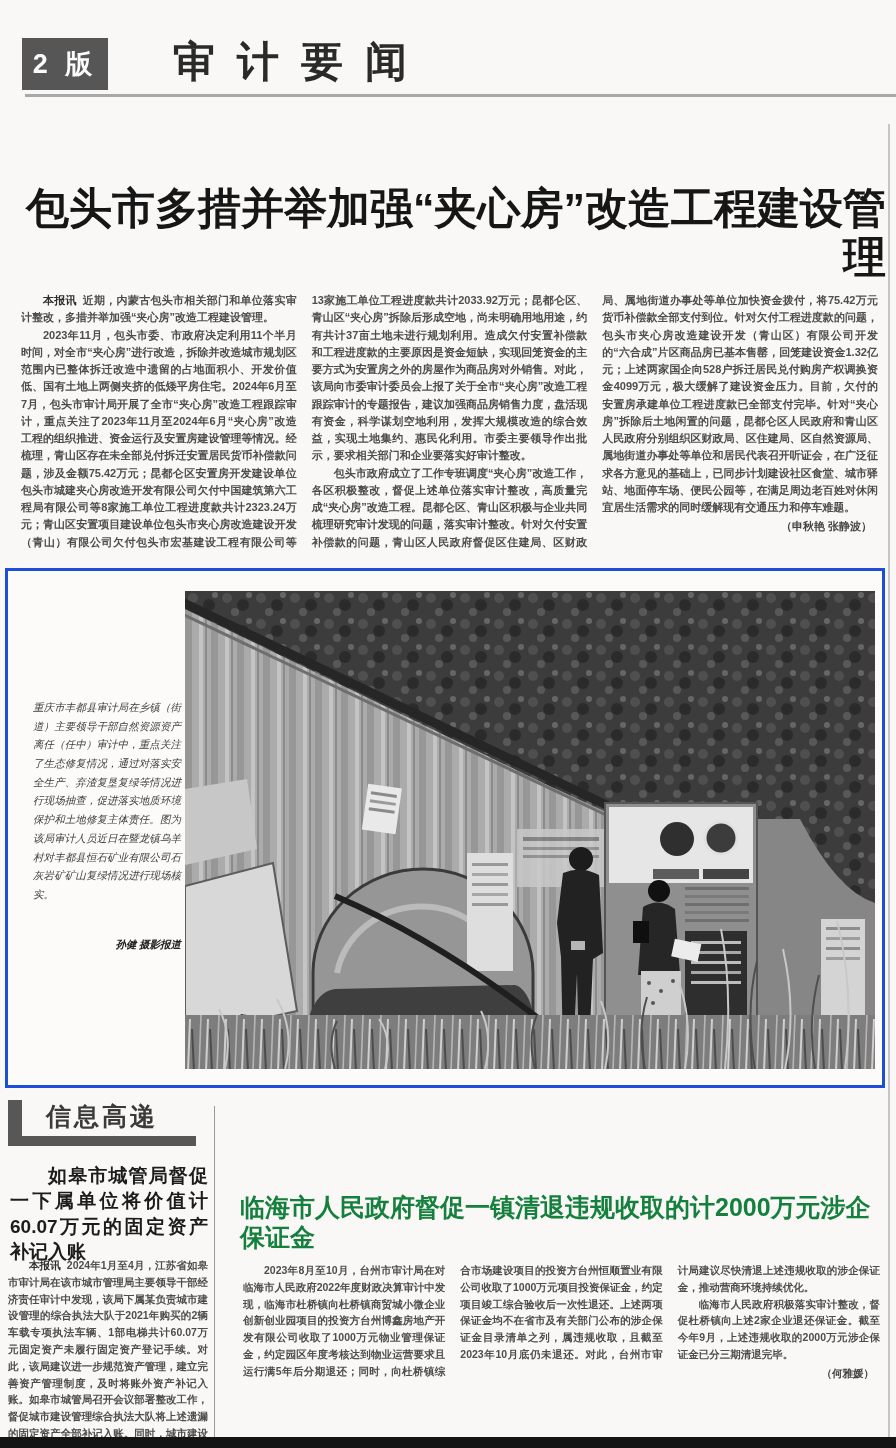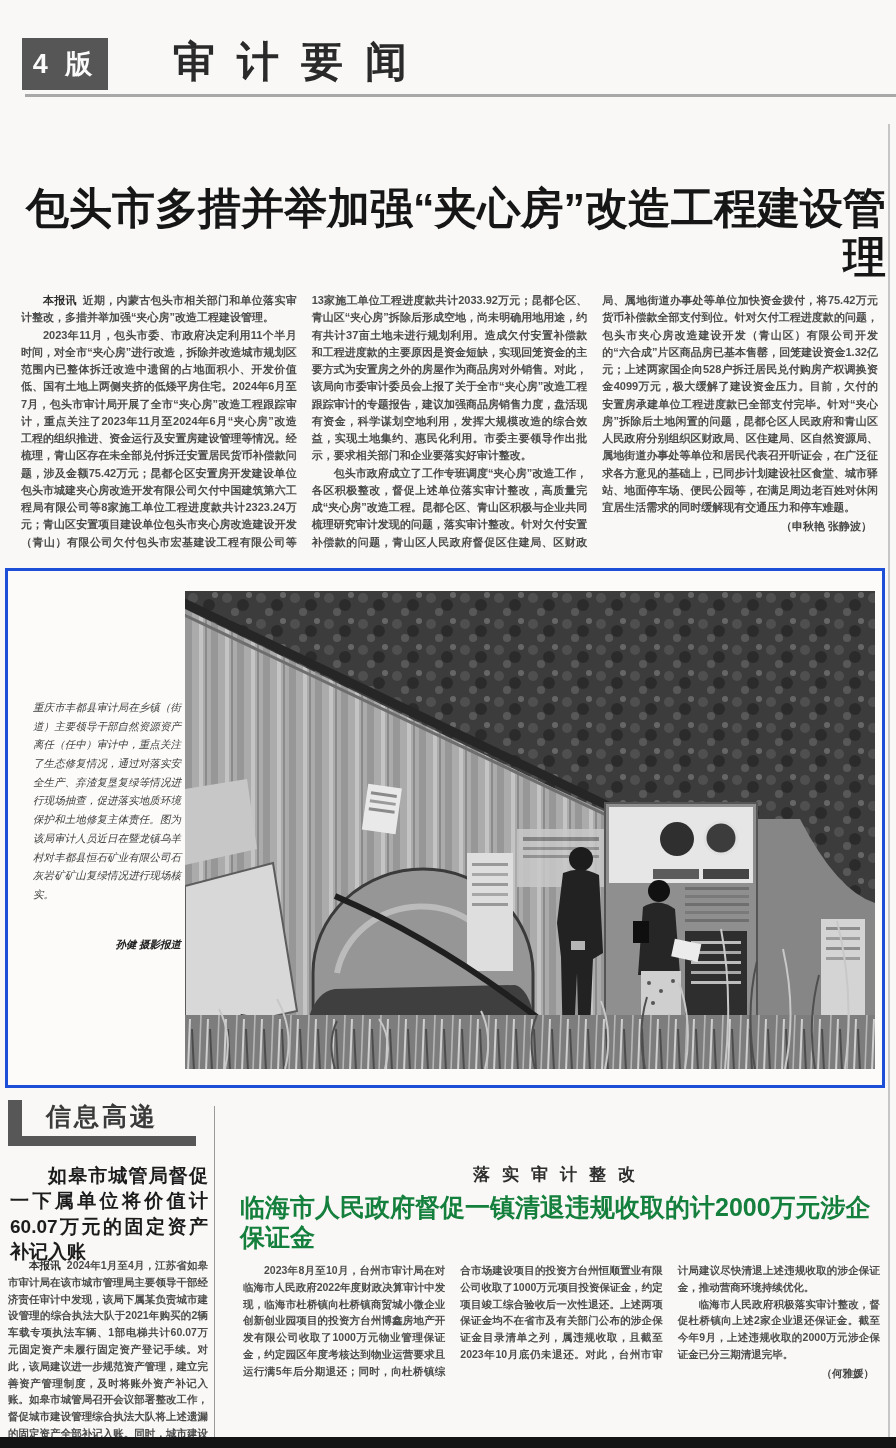--- a/index.html
+++ b/index.html
@@ -44,21 +44,21 @@
   .rect-body{position:absolute;left:243px;top:1262px;width:637px;height:175px;overflow:hidden;
         column-count:3;column-gap:15px;font-size:10.5px;line-height:1.6;text-align:justify;color:#4d4d4d;}
   .bottom-bar{position:absolute;left:0;top:1437px;width:896px;height:11px;background:#141414;}
   .page-edge{position:absolute;left:888px;top:124px;width:2px;height:1313px;background:#c6c6c6;}
 </style>
 </head>
 <body>
 
 <div id="page">
 
-  <div class="edition-badge">4 版</div>
+  <div class="edition-badge">2 版</div>
   <div class="section-title">审计要闻</div>
   <div class="header-rule"></div>
 
   <div class="lead-headline">包头市多措并举加强“夹心房”改造工程建设管理</div>
   <div class="lead-body smalltext">
     <p><b class="intro">本报讯</b><span>近期，内蒙古包头市相关部门和单位落实审计整改，多措并举加强“夹心房”改造工程建设管理。</span></p>
     <p>2023年11月，包头市委、市政府决定利用11个半月时间，对全市“夹心房”进行改造，拆除并改造城市规划区范围内已整体拆迁改造中遗留的占地面积小、开发价值低、国有土地上两侧夹挤的低矮平房住宅。2024年6月至7月，包头市审计局开展了全市“夹心房”改造工程跟踪审计，重点关注了2023年11月至2024年6月“夹心房”改造工程的组织推进、资金运行及安置房建设管理等情况。经梳理，青山区存在未全部兑付拆迁安置居民货币补偿款问题，涉及金额75.42万元；昆都仑区安置房开发建设单位包头市城建夹心房改造开发有限公司欠付中国建筑第六工程局有限公司等8家施工单位工程进度款共计2323.24万元；青山区安置项目建设单位包头市夹心房改造建设开发（青山）有限公司欠付包头市宏基建设工程有限公司等13家施工单位工程进度款共计2033.92万元；昆都仑区、青山区“夹心房”拆除后形成空地，尚未明确用地用途，约有共计37亩土地未进行规划利用。造成欠付安置补偿款和工程进度款的主要原因是资金短缺，实现回笼资金的主要方式为安置房之外的房屋作为商品房对外销售。对此，该局向市委审计委员会上报了关于全市“夹心房”改造工程跟踪审计的专题报告，建议加强商品房销售力度，盘活现有资金，科学谋划空地利用，发挥大规模改造的综合效益，实现土地集约、惠民化利用。市委主要领导作出批示，要求相关部门和企业要落实好审计整改。</p>
     <p>包头市政府成立了工作专班调度“夹心房”改造工作，各区积极整改，督促上述单位落实审计整改，高质量完成“夹心房”改造工程。昆都仑区、青山区积极与企业共同梳理研究审计发现的问题，落实审计整改。针对欠付安置补偿款的问题，青山区人民政府督促区住建局、区财政局、属地街道办事处等单位加快资金拨付，将75.42万元货币补偿款全部支付到位。针对欠付工程进度款的问题，包头市夹心房改造建设开发（青山区）有限公司开发的“六合成”片区商品房已基本售罄，回笼建设资金1.32亿元；上述两家国企向528户拆迁居民兑付购房产权调换资金4099万元，极大缓解了建设资金压力。目前，欠付的安置房承建单位工程进度款已全部支付完毕。针对“夹心房”拆除后土地闲置的问题，昆都仑区人民政府和青山区人民政府分别组织区财政局、区住建局、区自然资源局、属地街道办事处等单位和居民代表召开听证会，在广泛征求各方意见的基础上，已同步计划建设社区食堂、城市驿站、地面停车场、便民公园等，在满足周边老百姓对休闲宜居生活需求的同时缓解现有交通压力和停车难题。</p>
     <p class="byline">（申秋艳 张静波）</p>
   </div>
@@ -210,21 +210,20 @@
     <div class="bracket-h"></div>
     <div class="info-title">信息高递</div>
   </div>
   <div class="info-headline">如皋市城管局督促一下属单位将价值计60.07万元的固定资产补记入账</div>
   <div class="info-body smalltext">
     <p><b class="intro">本报讯</b><span>2024年1月至4月，江苏省如皋市审计局在该市城市管理局主要领导干部经济责任审计中发现，该局下属某负责城市建设管理的综合执法大队于2021年购买的2辆车载专项执法车辆、1部电梯共计60.07万元固定资产未履行固定资产登记手续。对此，该局建议进一步规范资产管理，建立完善资产管理制度，及时将账外资产补记入账。如皋市城管局召开会议部署整改工作，督促城市建设管理综合执法大队将上述遗漏的固定资产全部补记入账。同时，城市建设管理综合执法大队还对相关固定资产管理制度进行了修订完善。</span></p>
   </div>
 
   <div class="v-divider"></div>
 
-  <div class="rect-kicker">落实审计整改</div>
   <div class="rect-headline">临海市人民政府督促一镇清退违规收取的计2000万元涉企保证金</div>
   <div class="rect-body smalltext">
     <p>2023年8月至10月，台州市审计局在对临海市人民政府2022年度财政决算审计中发现，临海市杜桥镇向杜桥镇商贸城小微企业创新创业园项目的投资方台州博鑫房地产开发有限公司收取了1000万元物业管理保证金，约定园区年度考核达到物业运营要求且运行满5年后分期退还；同时，向杜桥镇综合市场建设项目的投资方台州恒顺置业有限公司收取了1000万元项目投资保证金，约定项目竣工综合验收后一次性退还。上述两项保证金均不在省市及有关部门公布的涉企保证金目录清单之列，属违规收取，且截至2023年10月底仍未退还。对此，台州市审计局建议尽快清退上述违规收取的涉企保证金，推动营商环境持续优化。</p>
     <p>临海市人民政府积极落实审计整改，督促杜桥镇向上述2家企业退还保证金。截至今年9月，上述违规收取的2000万元涉企保证金已分三期清退完毕。</p>
     <p class="byline">（何雅媛）</p>
   </div>
 
   <div class="bottom-bar"></div>
   <div class="page-edge"></div>
 </div>

